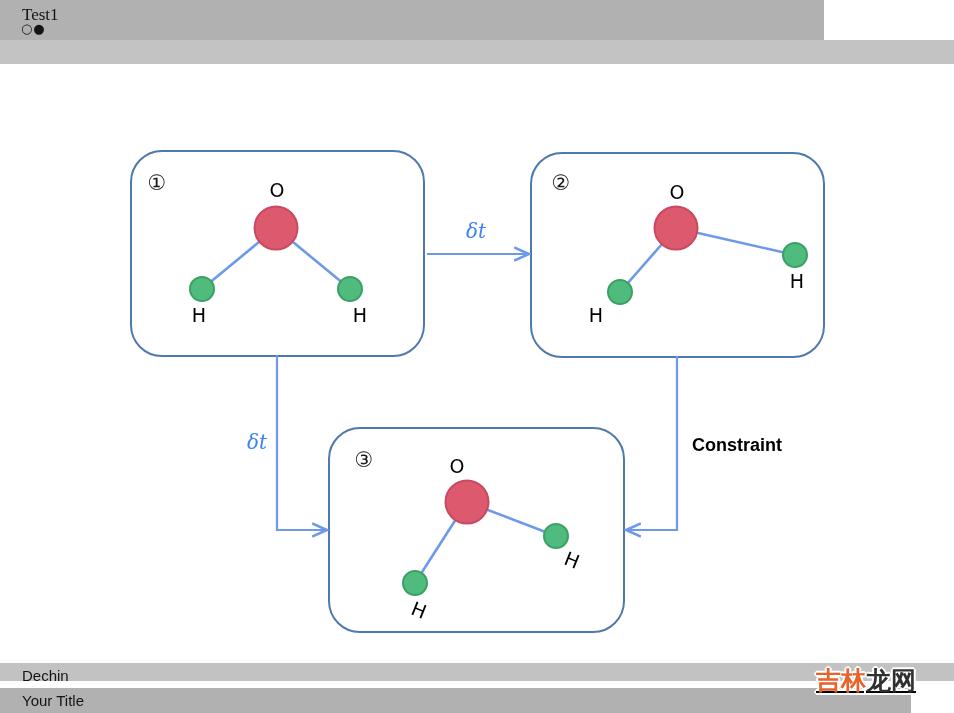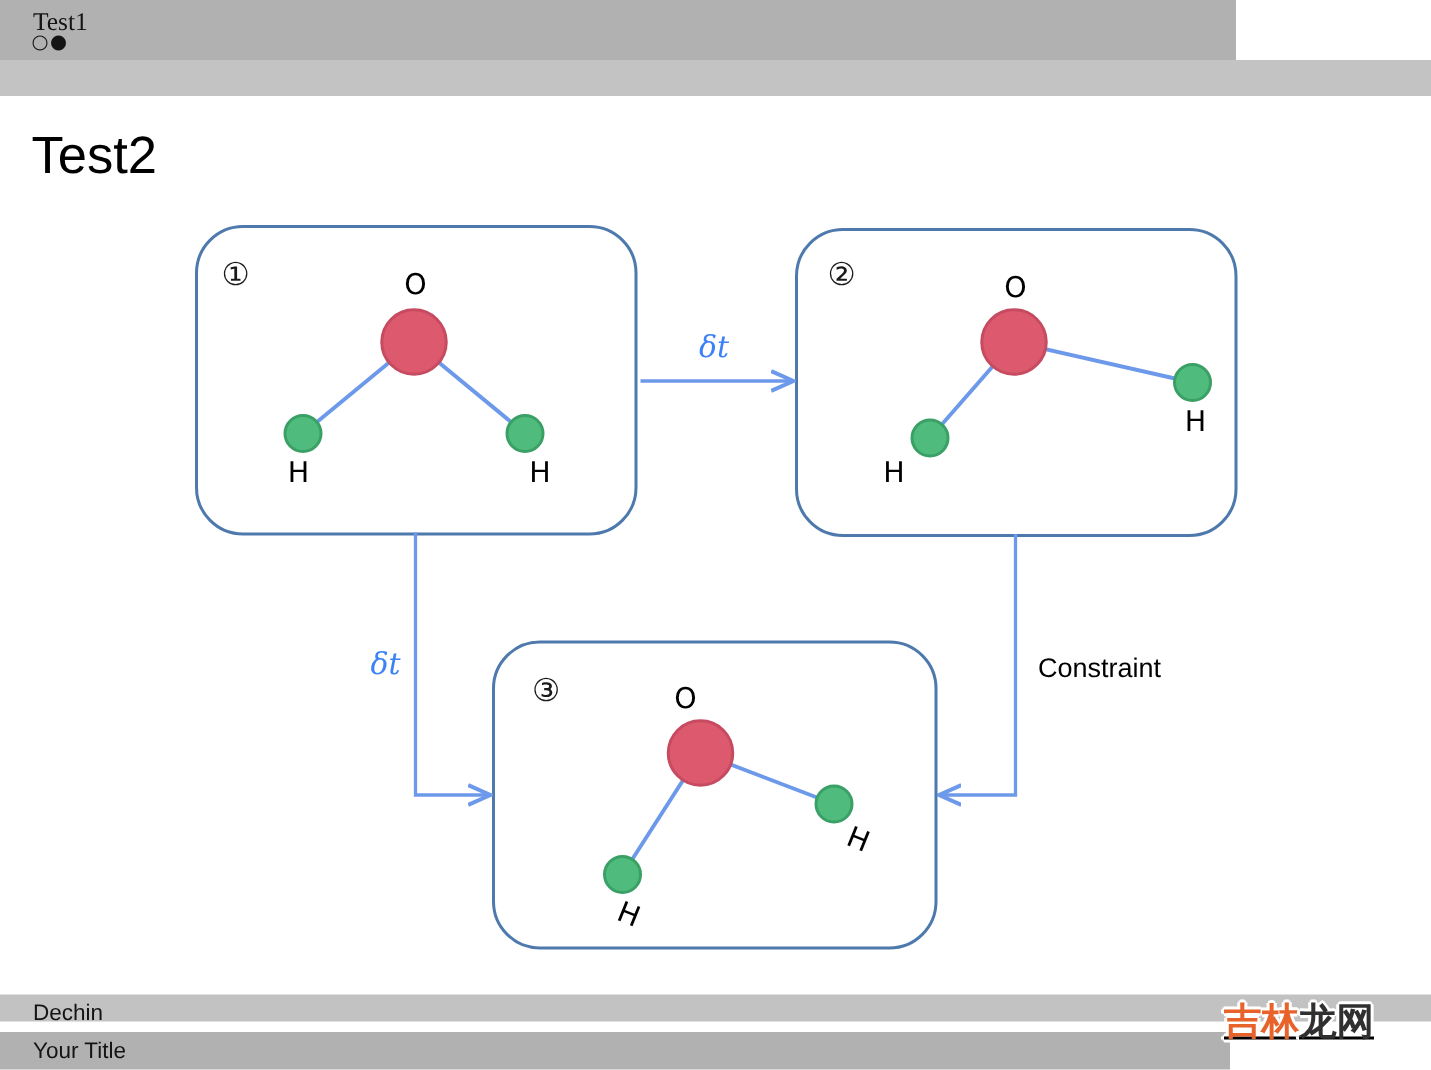--- a/index.html
+++ b/index.html
@@ -10,21 +10,21 @@
   
   .hbar1{position:absolute;left:0;top:0;width:824px;height:40px;background:#b1b1b1;}
   .hbar2{position:absolute;left:0;top:40px;width:954px;height:24px;background:#c3c3c3;}
   .section-title{position:absolute;left:22px;top:5px;font-family:"Liberation Serif", serif;
        font-size:17px;color:#141414;}
   .nav-dots{position:absolute;left:21px;top:21px;font-family:"DejaVu Sans", sans-serif;
        font-size:13px;color:#141414;letter-spacing:1px;}
 
   
   .fbar1{position:absolute;left:0;top:663px;width:954px;height:18px;background:#c2c2c2;}
-  .fbar2{position:absolute;left:0;top:688px;width:820px;height:25px;background:#b1b1b1;}
+  .fbar2{position:absolute;left:0;top:688px;width:911px;height:25px;background:#b1b1b1;}
   .fbar1 .ftext,.fbar2 .ftext{position:absolute;left:22px;top:0;height:25px;line-height:25px;
        font-size:15px;color:#141414;}
 
   
   .slide-title{position:absolute;left:21px;top:84px;font-size:35px;font-weight:400;
        color:#000;letter-spacing:0px;}
 
   
   .state-box{position:absolute;background:#ffffff;border:2px solid #4e79ad;border-radius:32px;}
   .box1{left:130px;top:150px;width:291px;height:203px;}
@@ -33,42 +33,41 @@
 
   
   .diagram-svg{position:absolute;left:0;top:0;width:954px;height:713px;pointer-events:none;}
 
   
   .lbl{position:absolute;transform:translateX(-50%);white-space:nowrap;color:#000;}
   .num{font-family:"DejaVu Sans", sans-serif;font-size:21px;color:#1a1a1a;}
   .atom-lbl{font-family:"DejaVu Sans", sans-serif;font-size:19px;color:#000;}
   .rot{transform:translateX(-50%) rotate(22deg);}
   .math{font-family:"DejaVu Serif", serif;font-style:italic;font-size:20px;color:#3b82f6;text-align:right;}
-  .constraint{position:absolute;left:692px;top:435px;font-size:18px;color:#000;white-space:nowrap;}
+  .constraint{position:absolute;left:692px;top:435px;font-size:18px;color:#000;white-space:nowrap;font-weight:bold;}
 
   
   .watermark{position:absolute;left:816px;top:664px;font-family:sans-serif;font-size:25px;
        font-weight:bold;white-space:nowrap;
        text-shadow:-2px 0 0 #fff,2px 0 0 #fff,0 -2px 0 #fff,0 2px 0 #fff,
                    -1px -1px 0 #fff,1px -1px 0 #fff,-1px 1px 0 #fff,1px 1px 0 #fff;text-decoration:underline;}
   .wm-orange{color:#e8632b;}
   .wm-dark{color:#303030;}
 </style>
 </head>
 <body>
 
 <div class="slide">
 
   <div class="hbar1">
     <div class="section-title">Test1</div>
     <div class="nav-dots"><span>○</span><span>●</span></div>
   </div>
   <div class="hbar2"></div>
 
-  <div class="slide-title">Test2</div>
 
   <div class="state-box box1"></div>
   <div class="state-box box2"></div>
   <div class="state-box box3"></div>
 
   <svg class="diagram-svg" viewBox="0 0 954 713" xmlns="http://www.w3.org/2000/svg">
     <defs>
       <marker id="arrowhead" viewBox="0 0 10 10" refX="9" refY="5" markerWidth="7.5" markerHeight="7.5" orient="auto">
         <path d="M0,1 L9,5 L0,9" fill="none" stroke-width="1.6" stroke="#6d99ea"></path>
       </marker>

